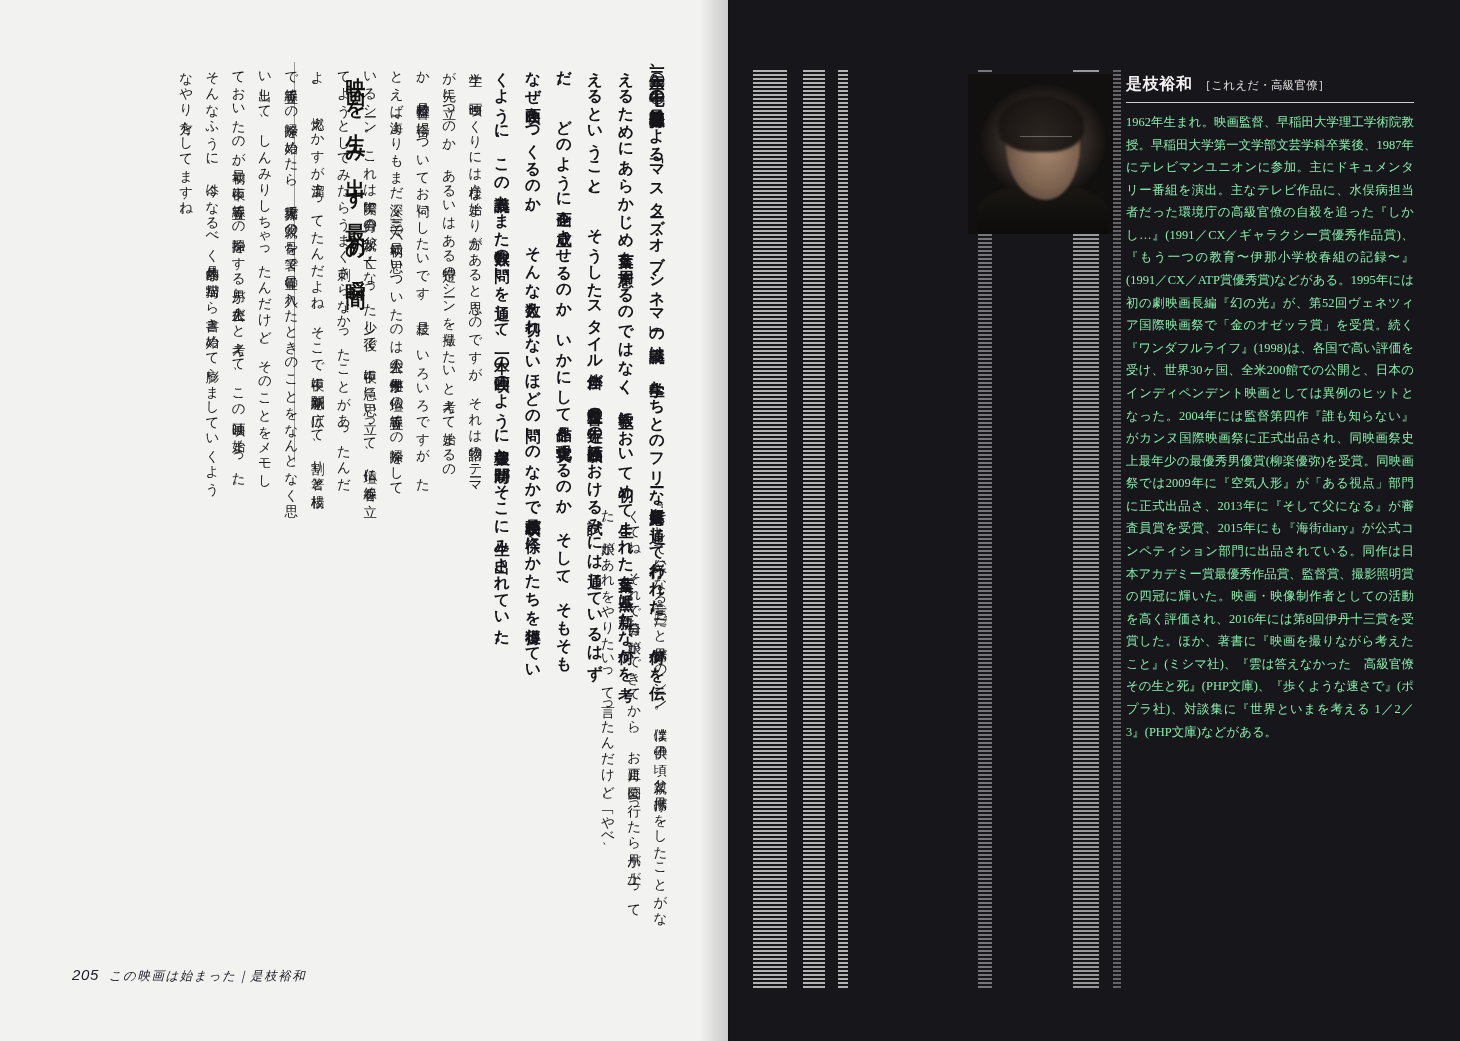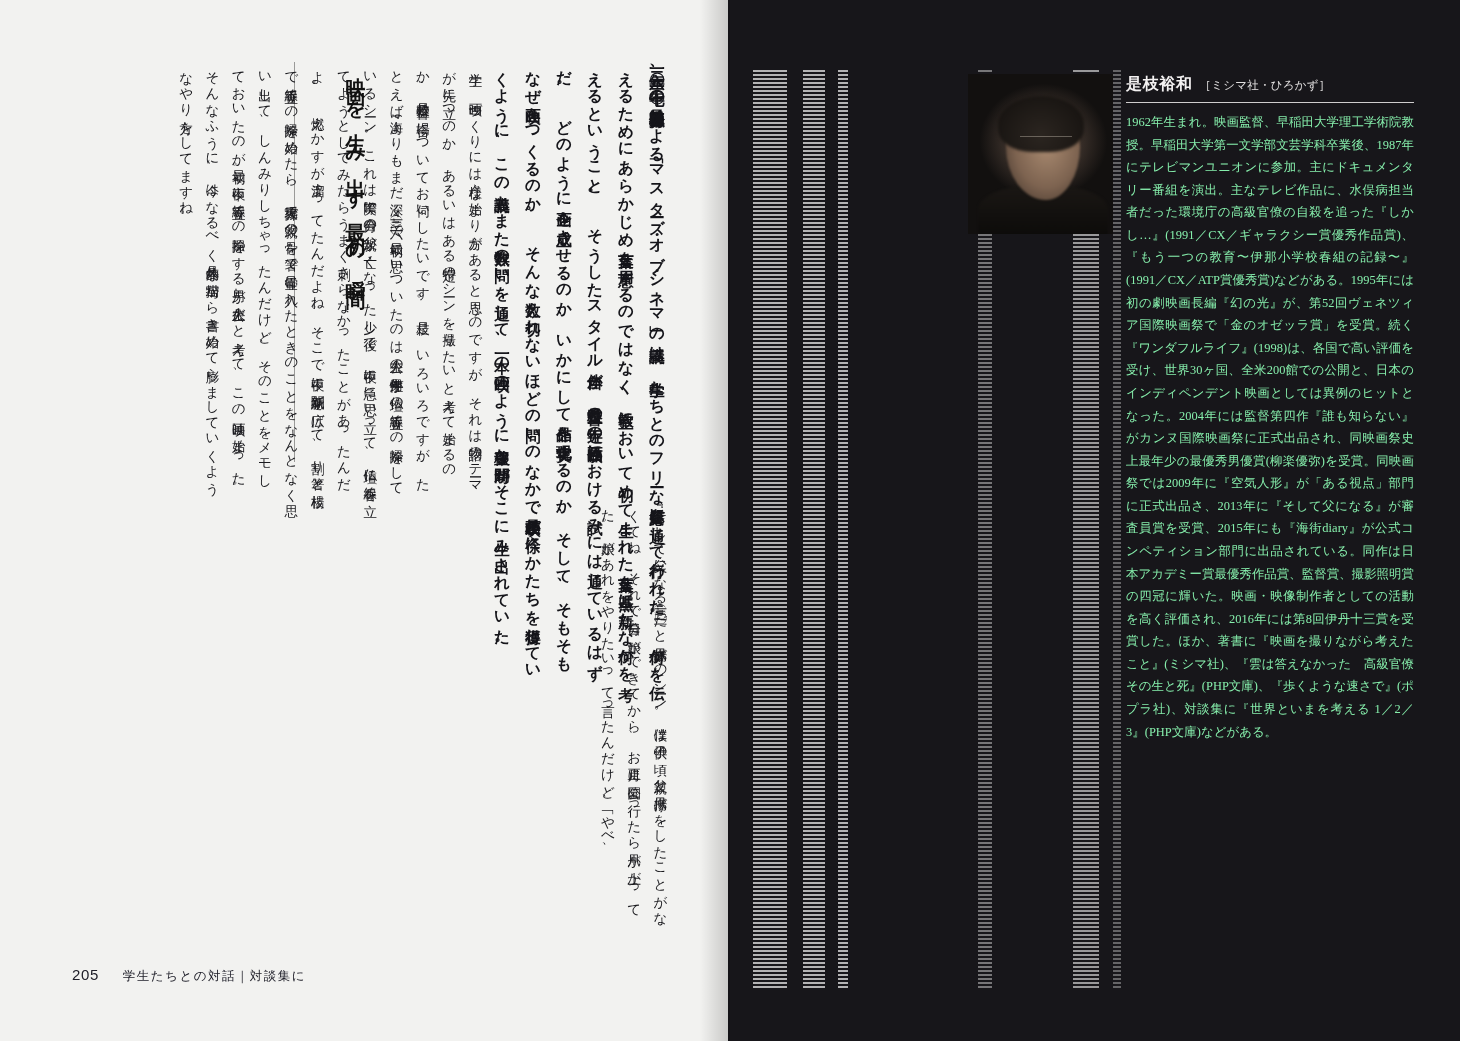--- a/index.html
+++ b/index.html
@@ -77,23 +77,24 @@
   #hl-rule {
     position: absolute;
     left: 294px; top: 62px;
     width: 1px; height: 400px;
     background: #9a9a98;
   }
   
   #footer {
     position: absolute;
     left: 72px; bottom: 56px;
-    display: flex; align-items: baseline; gap: 24px;
+    display: flex; align-items: baseline; gap: 10px;
     font-family: "Liberation Sans", sans-serif;
     color: #20202a;
+    font-style: italic;
   }
   #folio { font-size: 15px; letter-spacing: 0.04em; }
   #runhead {
     font-size: 12.5px; letter-spacing: 0.12em;
     font-family: "Liberation Serif", serif;
   }
   
   #right-page {
     position: absolute;
     left: 728px; top: 12px;
@@ -212,21 +213,21 @@
 
     <div id="lead" class="vtext">二〇一六年、二〇一七年の是枝裕和監督自身単独による「マスターズ・オブ・シネマ」の講義は、学生たちとのフリーな質疑応答を通じて行われた。　何かを伝えるためにあらかじめ言葉を用意するのではなく、教室において初めて生まれた言葉を基点に新たな何かを考えるということ。　そうしたスタイル自体が、是枝監督の近年の映画作品における試みには通じているはずだ。　どのように企画を成立させるのか、いかにして作品を現実化するのか、そして、そもそもなぜ映画をつくるのか。　そんな数え切れないほどの問いのなかで是枝映画が徐々にかたちを獲得していくように、この講義もまた無数の問いを通して、一本の映画のように豊穣な時間がそこに生み出されていた。</div>
 
     <div id="qa-top" class="vtext">学生　　映画づくりには様々な始まり方があると思うのですが、それは物語のテーマが先に立つのか、あるいはある特定のシーンを撮りたいと考えて始まるのか、是枝監督の場合についてお伺いしたいです。
 是枝　　いろいろですが、たとえば『海よりもまだ深く』（二〇一六）で最初に思いついたのは主人公の中年男性が仏壇の線香立ての掃除をしているシーン。これは実際に自分の父親が亡くなった少し後で、夜中に急に思い立って、仏壇に線香を立てようとしてみたらうまく刺さらなかったことがあったんだよ。　燃えかすが溜まってたんだよね。そこで夜中に新聞紙を広げて、割り箸と楊枝で線香立ての掃除を始めたら、火葬場で父親の骨を箸で骨壷に入れたときのことをなんとなく思い出して、しんみりしちゃったんだけど、そのことをメモしておいたのが最初。『夜中に線香立ての掃除をする男』が主人公だと考えて、この映画は始まった。そんなふうに、今はなるべく具体的な描写から書き始めて膨らましていくようなやり方をしてますね。</div>
 
     <div id="qa-bottom" class="vtext">『そして父になる』（二〇一三）だと凧揚げのシーン。僕は子供の頃、父親と凧揚げをしたことがなくてね。それで自分に娘ができてから、お正月に公園に行ったら凧が上がってた。娘があれをやりたいって言ったんだけど、「やべ、</div>
 
     <div id="footer">
       <span id="folio">205</span>
-      <span id="runhead">学生たちとの対話｜対談集に</span>
+      <span id="runhead">この映画は始まった｜是枝裕和</span>
     </div>
   </div>
 
   <div id="right-page">
 
     <div id="band-a" class="band"></div>
     <div id="band-b" class="band"></div>
     <div id="band-c" class="band"></div>
     <div id="band-d" class="band"></div>
     <div id="band-e" class="band"></div>
@@ -235,21 +236,21 @@
     <div id="profile-photo">
       <div class="body"></div>
       <div class="face"></div>
       <div class="hair"></div>
       <div class="glasses"></div>
     </div>
 
     <div id="profile">
       <div id="profile-name-row">
         <span id="profile-name">是枝裕和</span>
-        <span id="profile-reading">［ミシマ社・ひろかず］</span>
+        <span id="profile-reading">［これえだ・高級官僚］</span>
       </div>
       <div id="profile-rule"></div>
       <div id="profile-bio">1962年生まれ。映画監督、早稲田大学理工学術院教授。早稲田大学第一文学部文芸学科卒業後、1987年にテレビマンユニオンに参加。主にドキュメンタリー番組を演出。主なテレビ作品に、水俣病担当者だった環境庁の高級官僚の自殺を追った『しかし…』(1991／CX／ギャラクシー賞優秀作品賞)、『もう一つの教育〜伊那小学校春組の記録〜』(1991／CX／ATP賞優秀賞)などがある。1995年には初の劇映画長編『幻の光』が、第52回ヴェネツィア国際映画祭で「金のオゼッラ賞」を受賞。続く『ワンダフルライフ』(1998)は、各国で高い評価を受け、世界30ヶ国、全米200館での公開と、日本のインディペンデント映画としては異例のヒットとなった。2004年には監督第四作『誰も知らない』がカンヌ国際映画祭に正式出品され、同映画祭史上最年少の最優秀男優賞(柳楽優弥)を受賞。同映画祭では2009年に『空気人形』が「ある視点」部門に正式出品さ、2013年に『そして父になる』が審査員賞を受賞、2015年にも『海街diary』が公式コンペティション部門に出品されている。同作は日本アカデミー賞最優秀作品賞、監督賞、撮影照明賞の四冠に輝いた。映画・映像制作者としての活動を高く評価され、2016年には第8回伊丹十三賞を受賞した。ほか、著書に『映画を撮りながら考えたこと』(ミシマ社)、『雲は答えなかった　高級官僚　その生と死』(PHP文庫)、『歩くような速さで』(ポプラ社)、対談集に『世界といまを考える 1／2／3』(PHP文庫)などがある。</div>
     </div>
   </div>
 
   <div id="gutter"></div>
 </div>
 
 </body></html>

